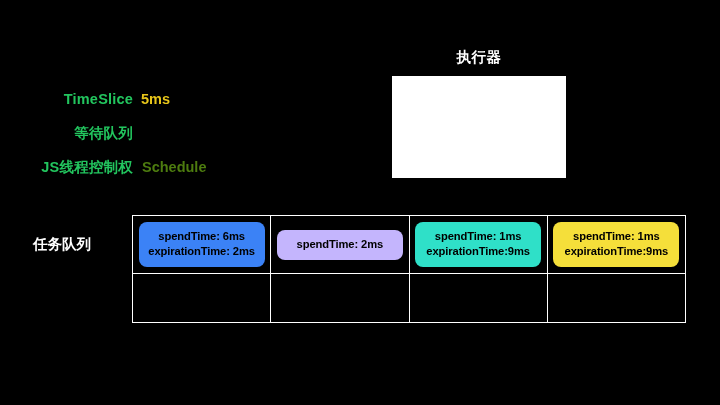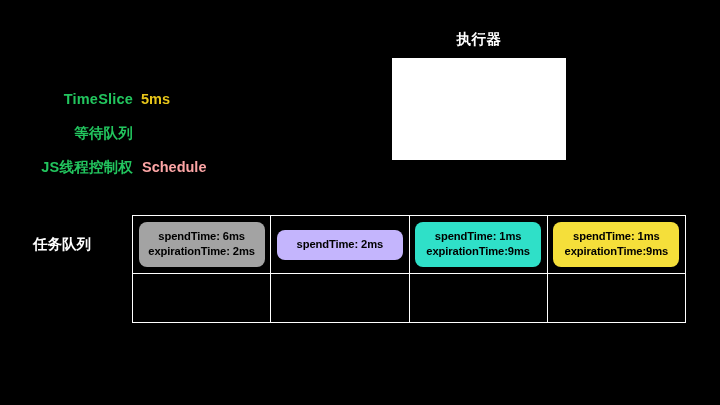--- a/index.html
+++ b/index.html
@@ -47,28 +47,28 @@
     letter-spacing: .2px;
     white-space: nowrap;
   }
   .status-value {
     padding-left: 8px;
     font-size: 14.5px;
     font-weight: bold;
     white-space: nowrap;
   }
   .status-row.r-timeslice .status-value { color: #e8c61a; }
-  .status-row.r-schedule  .status-value { padding-left: 9px; color: #fca5a5; }
+  .status-row.r-schedule  .status-value { padding-left: 9px; color: #4d7c0f; }
   .status-row.r-systime   .status-value { color: #ffffff; }
 
   
   .executor {
     position: absolute;
     left: 392px;
-    top: 30px;
+    top: 48px;
     width: 174px;
   }
   .executor-title {
     text-align: center;
     font-size: 14.5px;
     font-weight: bold;
     color: #ffffff;
     margin: 0 0 9px 0;
     letter-spacing: .5px;
   }
@@ -190,21 +190,21 @@
 
   <div class="queue-labels">
     <div class="queue-label task">任务队列</div>
   </div>
 
   <div class="queue-table">
 
     <div class="queue-row task">
 
       <div class="queue-cell">
-        <div class="task-card" style="background-color: #a3a3a3;">
+        <div class="task-card" style="background-color: #3b82f6;">
           <span class="line">spendTime: 6ms</span>
           <span class="line">expirationTime: 2ms</span>
         </div>
       </div>
 
       <div class="queue-cell">
         <div class="task-card" style="background-color: #c4b5fd;">
           <span class="line">spendTime: 2ms</span>
         </div>
       </div>

